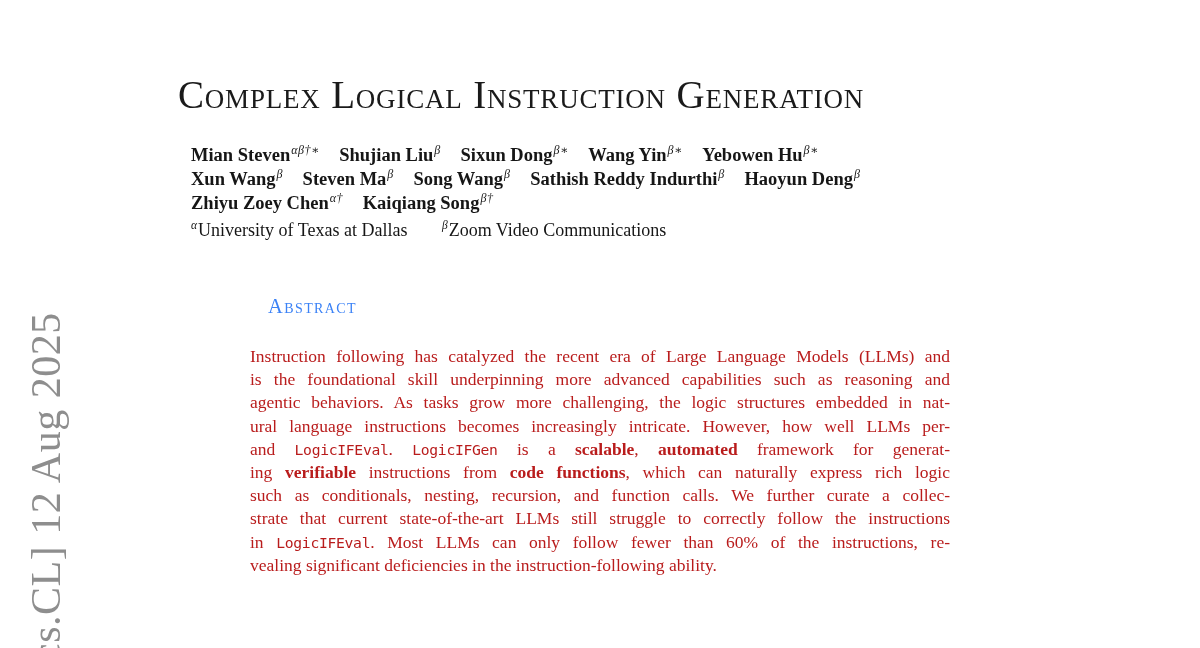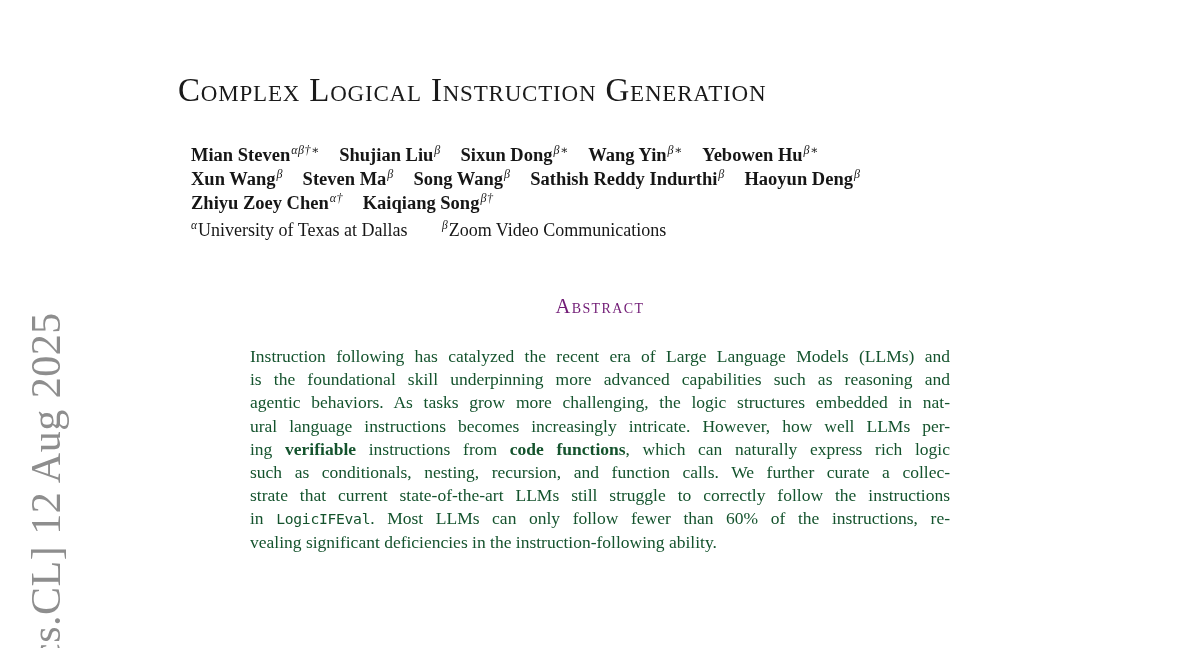--- a/index.html
+++ b/index.html
@@ -27,21 +27,21 @@
     line-height: 40px;
     height: 40px;
     letter-spacing: 0.5px;
     color: #8e8e8e;
   }
   .paper-title {
     position: absolute;
     left: 178px;
     top: 72px;
     font-variant: small-caps;
-    font-size: 33px;
+    font-size: 39px;
     letter-spacing: 0.8px;
     color: #1a1a1a;
     white-space: nowrap;
   }
   .authors {
     position: absolute;
     left: 191px;
     top: 144px;
     font-size: 18.5px;
     white-space: nowrap;
@@ -72,36 +72,35 @@
   .affil { margin-right: 30px; }
   .affil-sup {
     font-style: italic;
     font-size: 11.5px;
     position: relative;
     top: -7px;
     margin-right: 1px;
   }
   .abstract-heading {
     position: absolute;
-    left: 250px;
+    left: 268px;
     top: 295px;
     width: 700px;
-    text-align: center;
     font-variant: small-caps;
     font-size: 20.5px;
     letter-spacing: 1.4px;
-    color: #701a75;
+    color: #3b82f6;
   }
   .abstract-body {
     position: absolute;
     left: 250px;
     top: 345px;
     width: 700px;
     font-size: 17.5px;
-    color: #14532d;
+    color: #b91c1c;
   }
   .abs-line {
     text-align: justify;
     text-align-last: justify;
     height: 23.2px;
     line-height: 23.2px;
     overflow: hidden;
     white-space: normal;
   }
   .abs-line.last {
@@ -149,20 +148,21 @@
     <span class="affil"><span class="affil-sup">β</span><span>Zoom Video Communications</span></span>
   </div>
 
   <div class="abstract-heading">Abstract</div>
 
   <div class="abstract-body">
       <div class="abs-line"><span>Instruction following has catalyzed the recent era of Large Language Models (LLMs) and</span></div>
       <div class="abs-line"><span>is the foundational skill underpinning more advanced capabilities such as reasoning and</span></div>
       <div class="abs-line"><span>agentic behaviors. As tasks grow more challenging, the logic structures embedded in nat-</span></div>
       <div class="abs-line"><span>ural language instructions becomes increasingly intricate. However, how well LLMs per-</span></div>
+      <div class="abs-line"><span>and </span><span class="seg-mono">LogicIFEval</span><span>. </span><span class="seg-mono">LogicIFGen</span><span> is a </span><span class="seg-bold">scalable</span><span>, </span><span class="seg-bold">automated</span><span> framework for generat-</span></div>
       <div class="abs-line"><span>ing </span><span class="seg-bold">verifiable</span><span> instructions from </span><span class="seg-bold">code functions</span><span>, which can naturally express rich logic</span></div>
       <div class="abs-line"><span>such as conditionals, nesting, recursion, and function calls. We further curate a collec-</span></div>
       <div class="abs-line"><span>strate that current state-of-the-art LLMs still struggle to correctly follow the instructions</span></div>
       <div class="abs-line"><span>in </span><span class="seg-mono">LogicIFEval</span><span>. Most LLMs can only follow fewer than 60% of the instructions, re-</span></div>
       <div class="abs-line last"><span>vealing significant deficiencies in the instruction-following ability.</span></div>
     </div>
 
 </div>
 
 </body></html>

